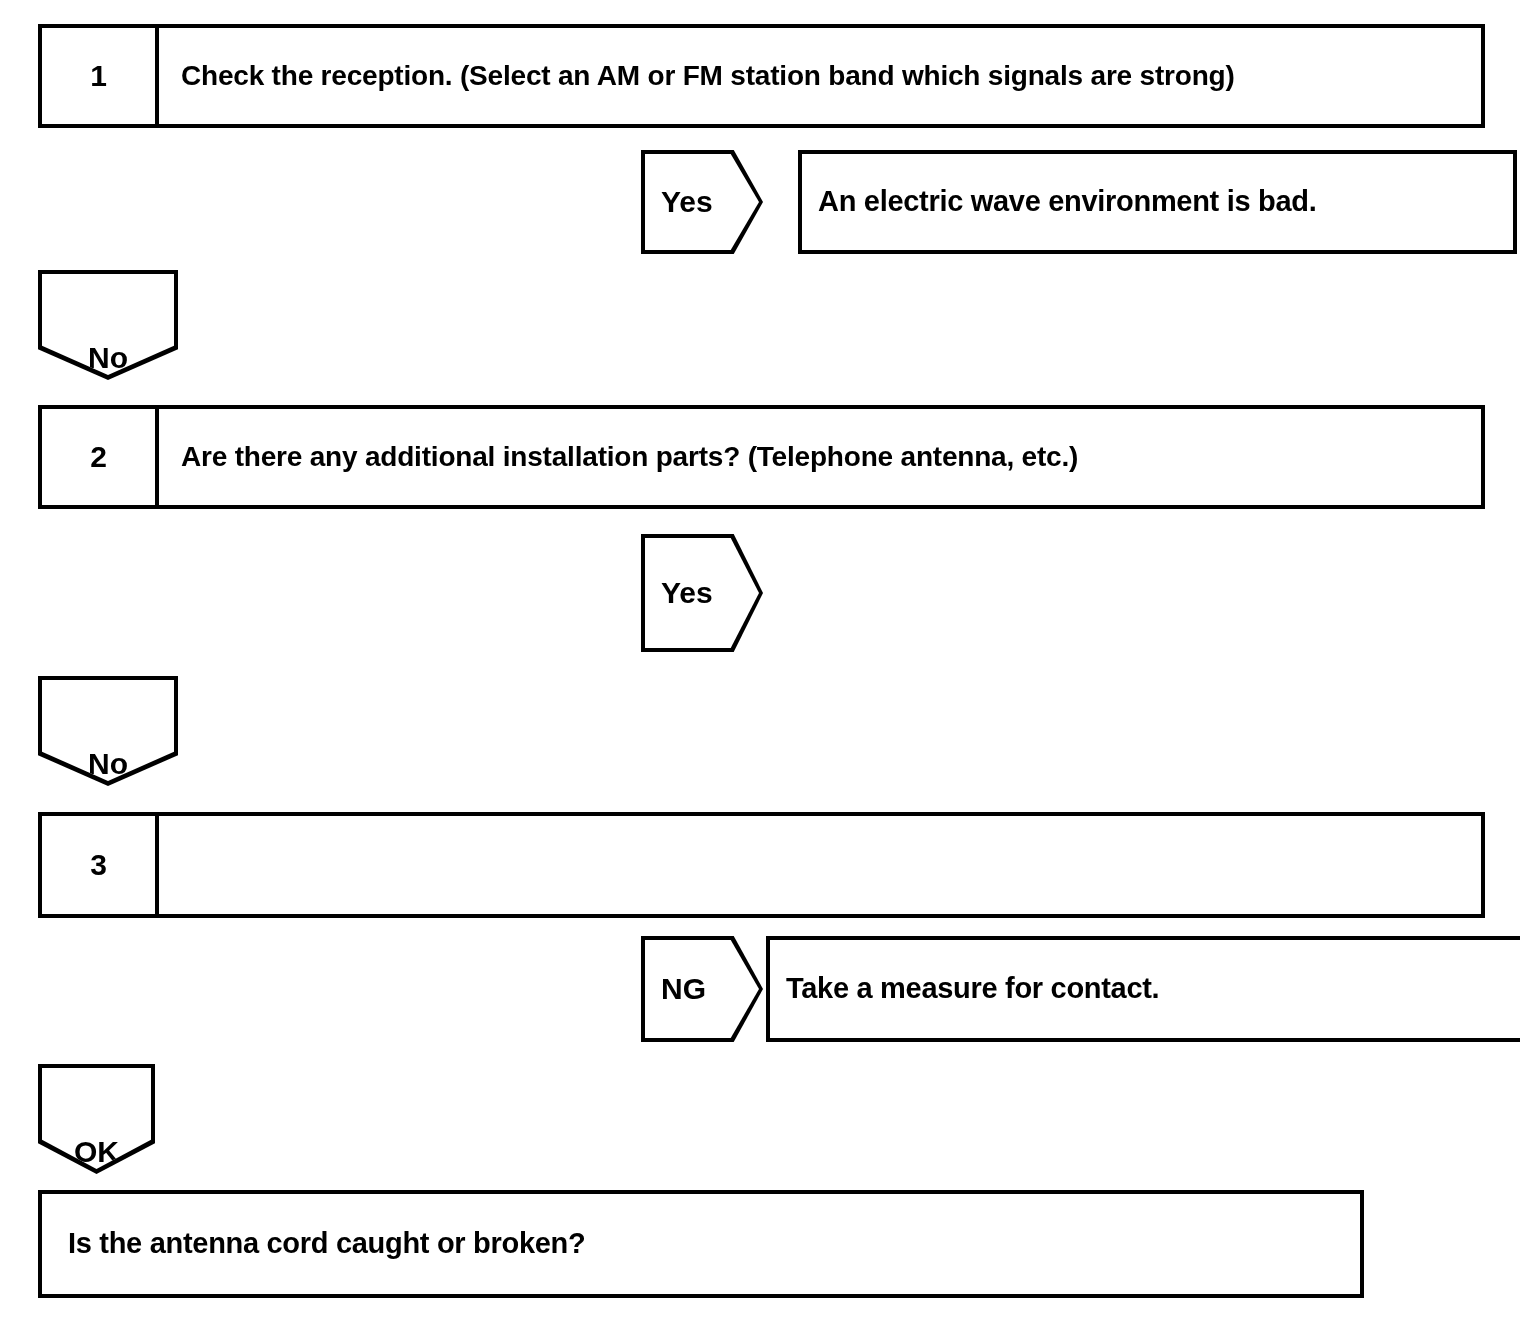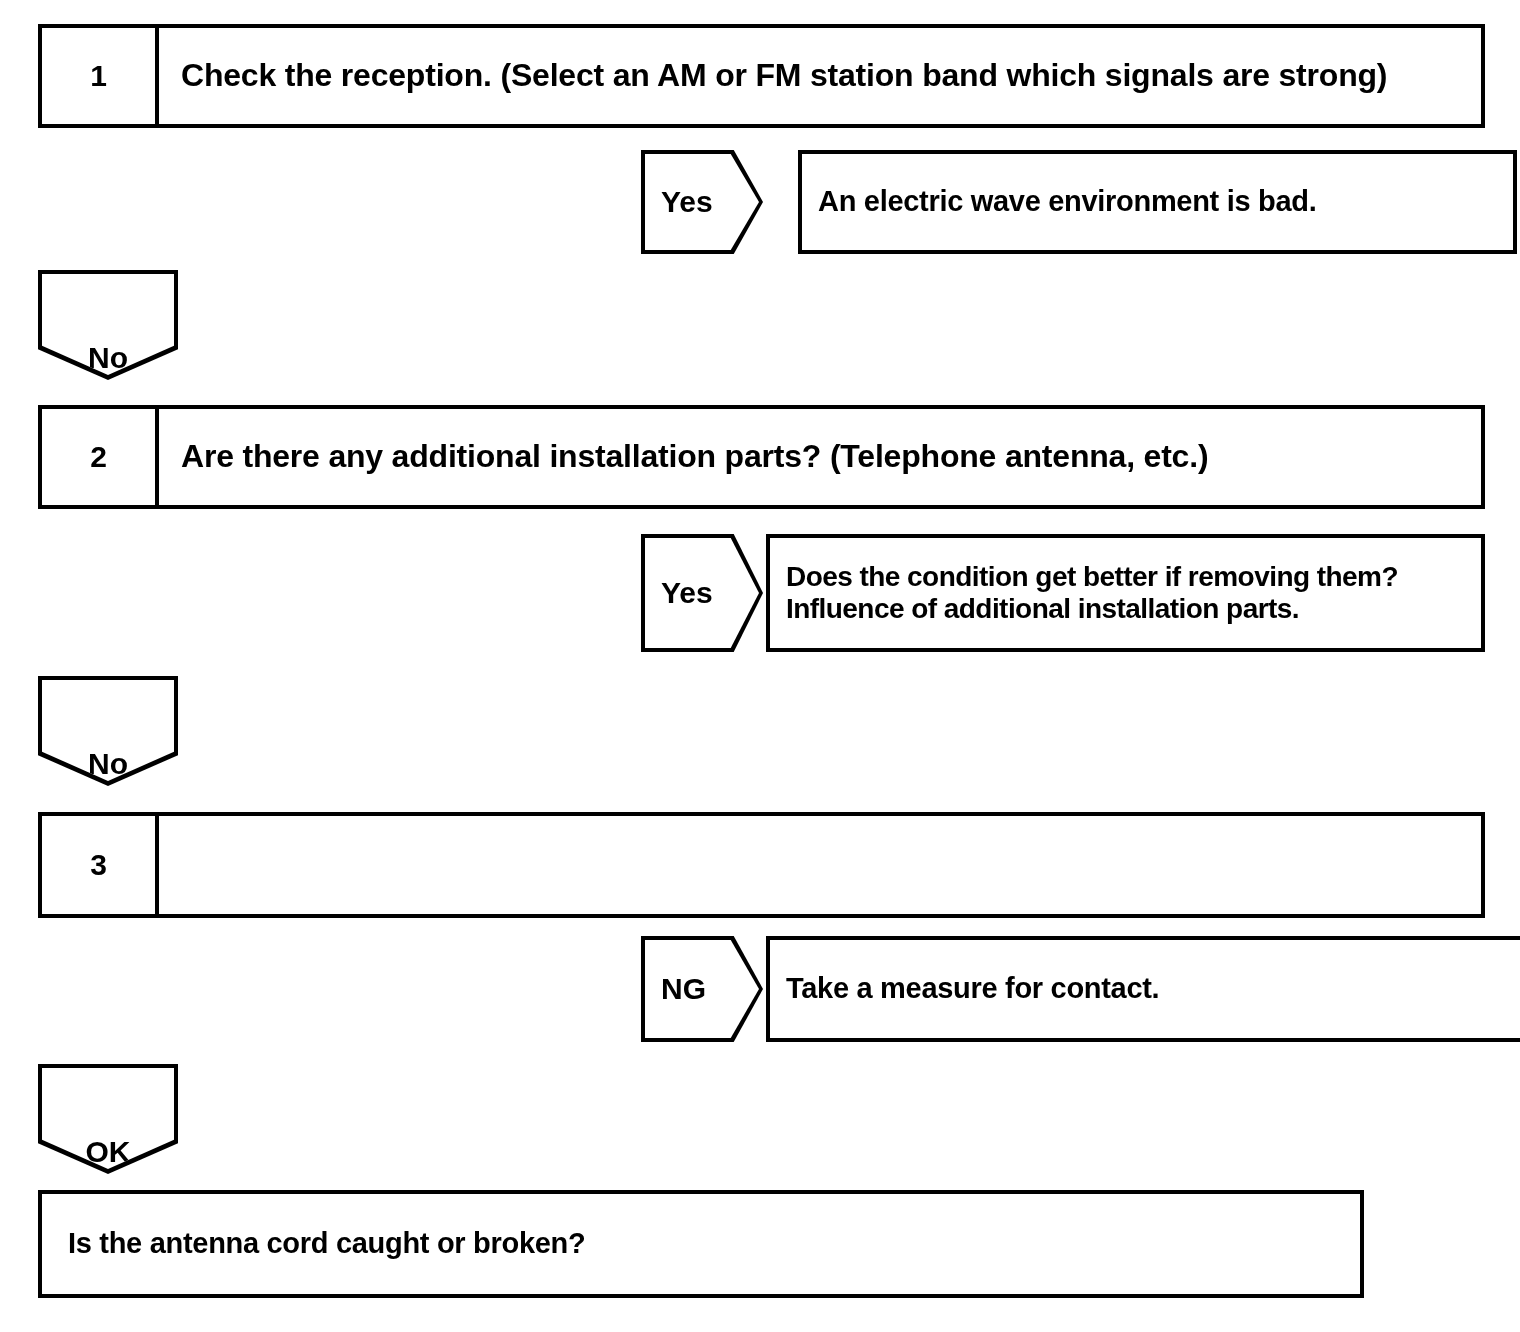--- a/index.html
+++ b/index.html
@@ -42,21 +42,21 @@
     justify-content: center;
     font-weight: bold;
     font-size: 30px;
     letter-spacing: 0px;
   }
   .step-text {
     flex: 1 1 auto;
     display: flex;
     align-items: center;
     font-weight: bold;
-    font-size: 32px;
+    font-size: 28px;
     letter-spacing: -0.2px;
     padding-left: 22px;
     padding-right: 0;
     line-height: 1.12;
   }
   .step-text.tight {
     padding-left: 16px;
   }
 
   
@@ -163,47 +163,41 @@
   <div class="node step-row" style="left:38px; top:405px; width:1447px; height:104px;">
     <div class="step-num">2</div>
     <div class="step-text">Are there any additional installation parts? (Telephone antenna, etc.)</div>
   </div>
 
   <div class="node branch-right" style="left:641px; top:534px; width:122px; height:118px;">
     <div class="inner">
       <span class="lbl">Yes</span>
     </div>
   </div>
-  <div class="node plain-box two-line" style="left:766px; top:534px; width:719px; height:118px;">
-    <span class="lines">
-      <span>Does the condition get better if removing them?</span>
-      <span>Influence of additional installation parts.</span>
-    </span>
-  </div>
 
   <div class="node branch-down" style="left:38px; top:676px; width:140px; height:110px;">
     <div class="inner">
       <span class="lbl">No</span>
     </div>
   </div>
 
   <div class="node step-row" style="left:38px; top:812px; width:1447px; height:106px;">
     <div class="step-num">3</div>
   </div>
 
   <div class="node branch-right" style="left:641px; top:936px; width:122px; height:106px;">
     <div class="inner">
       <span class="lbl">NG</span>
     </div>
   </div>
   <div class="node plain-box" style="left:766px; top:936px; width:783px; height:106px;">
     <span>Take a measure for contact.</span>
   </div>
 
-  <div class="node branch-down" style="left:38px; top:1064px; width:140px; height:110px;">
+  <div class="node branch-down" style="left:38px; top:1064px; width:117px; height:110px;">
     <div class="inner">
       <span class="lbl">OK</span>
     </div>
   </div>
 
   <div class="node plain-box" style="left:38px; top:1190px; width:1326px; height:108px; padding-left:26px;">
     <span>Is the antenna cord caught or broken?</span>
   </div>
 
 </div>

